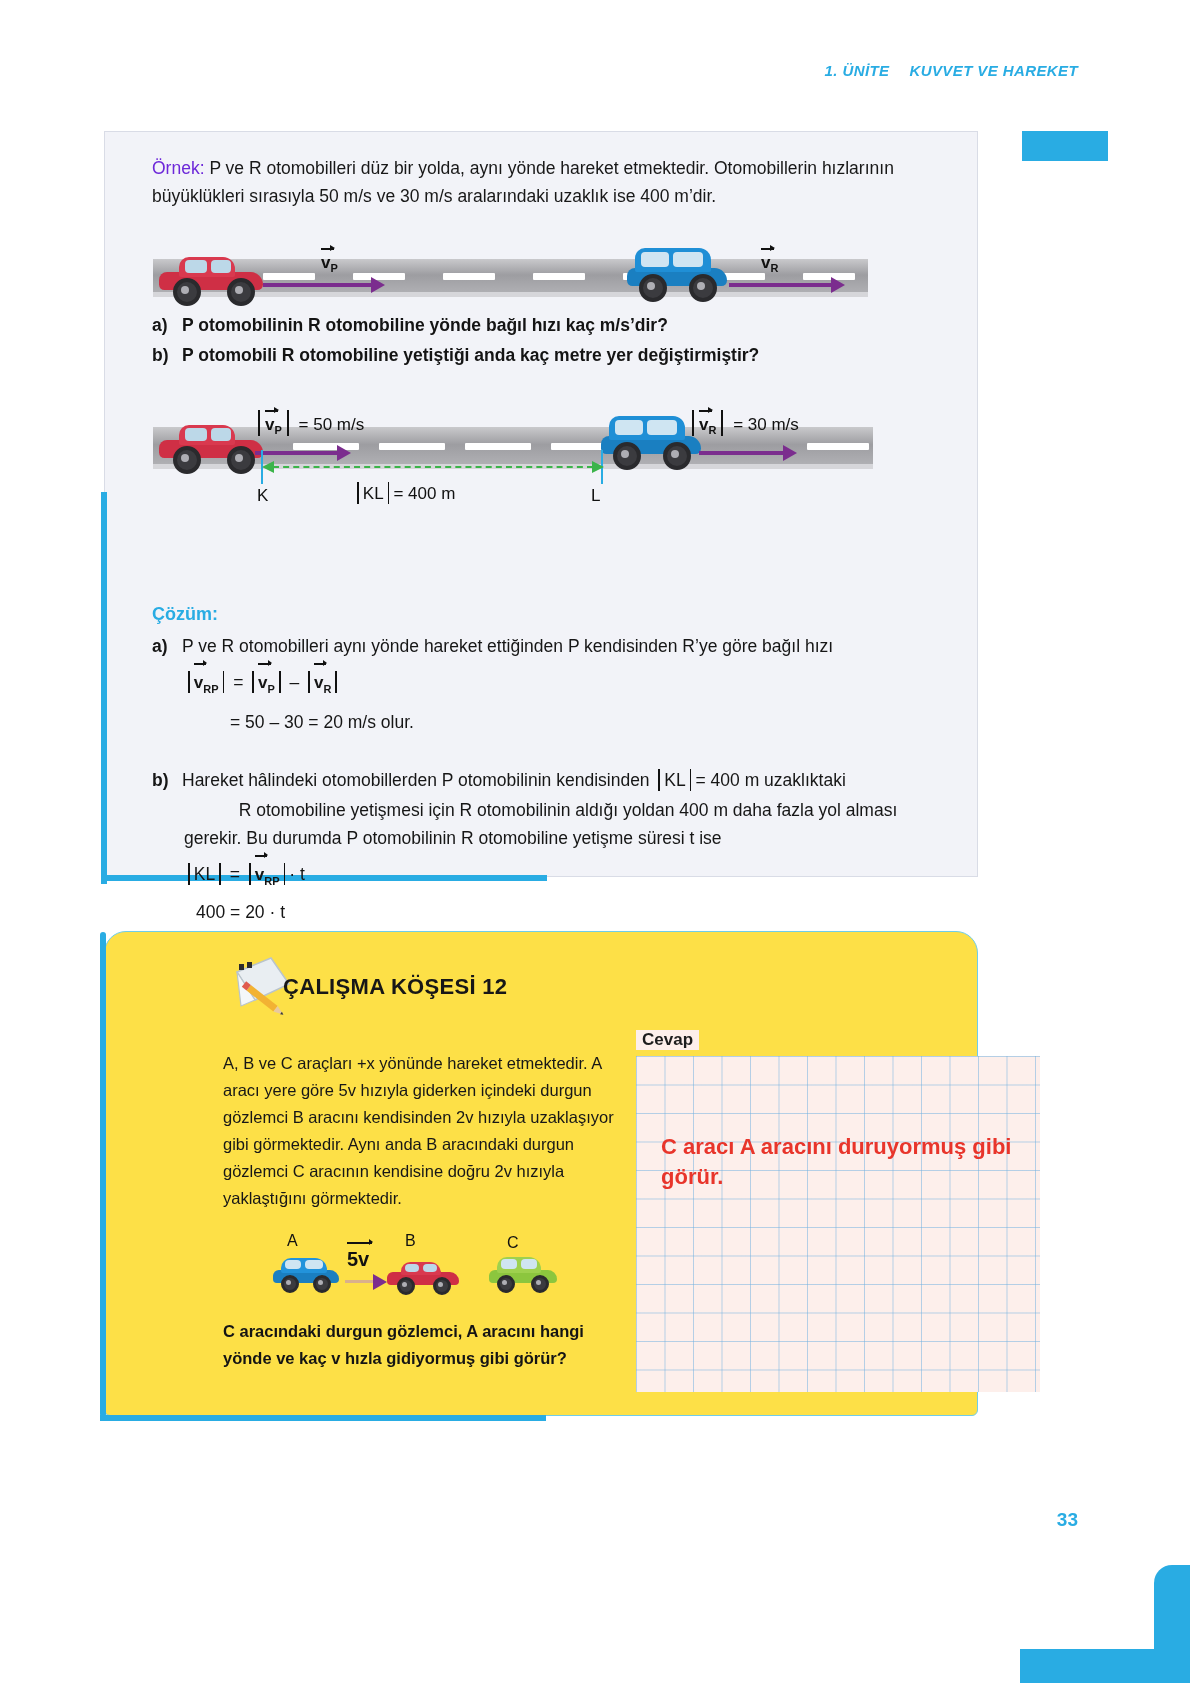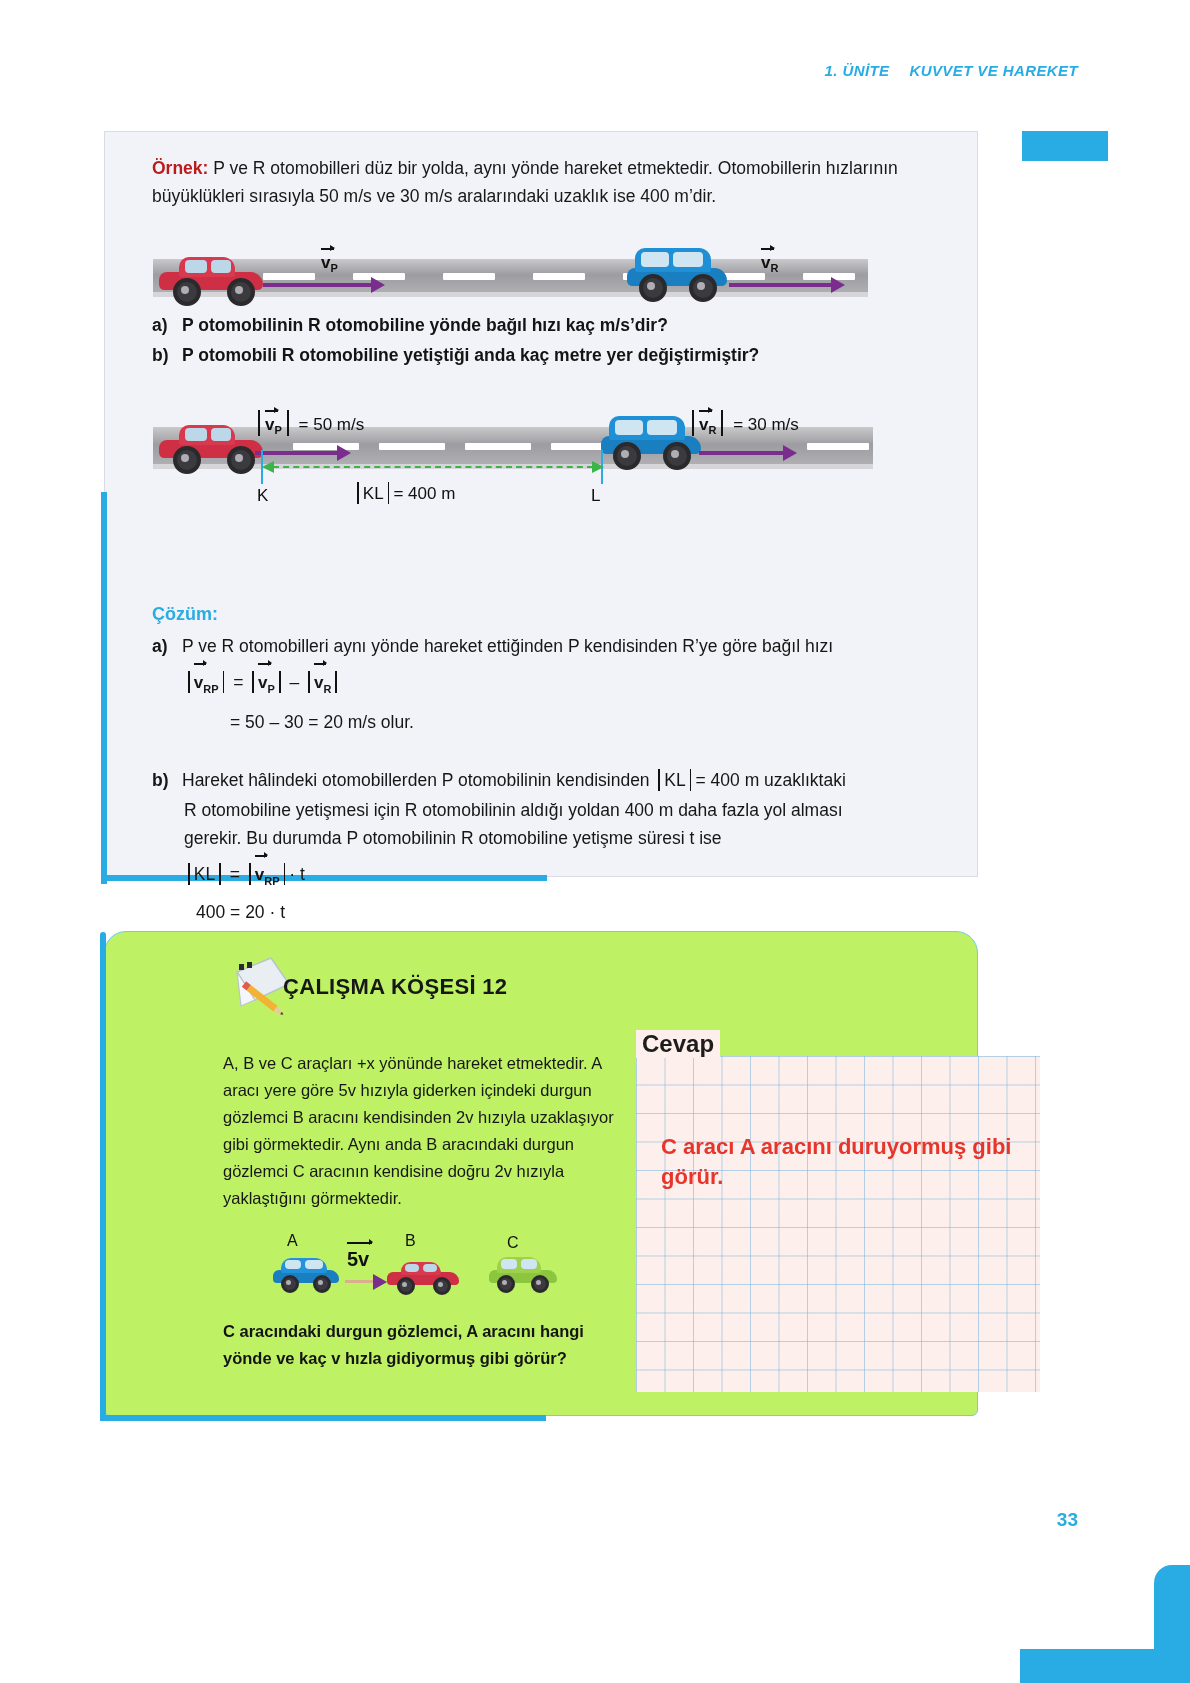--- a/index.html
+++ b/index.html
@@ -36,21 +36,21 @@
   }
   .tab-blue{
     position:absolute;left:1022px;top:131px;width:86px;height:30px;
     background:#29ace3;
   }
 
   .ex-text{
     position:absolute;left:47px;top:22px;width:790px;
     font-size:17.5px;line-height:1.62;color:#181818;
   }
-  .ex-label{color:#b91c1c;font-weight:bold;}
+  .ex-label{color:#6d28d9;font-weight:normal;}
 
   
   .scene{position:absolute;}
   .road{
     position:absolute;left:0;top:0;height:38px;width:100%;
     background:linear-gradient(180deg,#c9c9cc 0%,#9d9da1 42%,#b4b4b8 100%);
   }
   .road .dash{
     position:absolute;top:14px;height:7px;background:#ffffff;border-radius:1px;
   }
@@ -124,21 +124,21 @@
   .sol .txt{flex:1;}
   .eq{font-size:17.5px;white-space:nowrap;}
   .bar-s{display:inline-block;width:1.8px;height:22px;background:#111;vertical-align:-5px;margin:0 4px;}
   .vv{position:relative;display:inline-block;font-weight:bold;font-size:17px;}
   .vv:before{content:"";position:absolute;left:0;right:-3px;top:-6px;height:1.5px;background:#111;}
   .vv:after{content:"";position:absolute;right:-4px;top:-9px;border-left:4.5px solid #111;border-top:3px solid transparent;border-bottom:3px solid transparent;}
 
   
   .work-panel{
     position:absolute;left:104px;top:931px;width:874px;height:485px;
-    background:#bef264;
+    background:#fde047;
     border:1px solid #6fcdea;
     border-radius:22px 22px 6px 6px;
     box-sizing:border-box;
   }
   .work-panel .left-rule{
     position:absolute;left:-5px;top:0px;width:6px;height:485px;background:#29ace3;border-radius:3px;
   }
   .work-panel .bottom-rule{
     position:absolute;left:-5px;bottom:-6px;width:446px;height:6px;background:#29ace3;
   }
@@ -162,21 +162,21 @@
   .answer-box{
     position:absolute;left:531px;top:124px;width:404px;height:336px;
     background-color:#fdefeb;
     background-image:
       linear-gradient(to right,rgba(120,180,225,.55) 1px,transparent 1px),
       linear-gradient(to bottom,rgba(120,180,225,.55) 1px,transparent 1px);
     background-size:28.5px 28.5px;
   }
   .answer-label{
     position:absolute;left:531px;top:98px;
-    font-size:24px;font-weight:bold;color:#1d1d1d;
+    font-size:17px;font-weight:bold;color:#1d1d1d;
     background:#fdefeb;padding:0 6px;
   }
   .answer-text{
     position:absolute;left:556px;top:200px;width:370px;
     font-size:22px;font-weight:bold;line-height:1.35;color:#e8352b;
   }
 
   
   .page-no{
     position:absolute;right:112px;bottom:152px;
@@ -338,21 +338,21 @@
     </div>
     <div class="eq" style="margin:10px 0 0 78px;">= 50 – 30 = 20 m/s olur.</div>
 
     <div class="row" style="margin-top:30px;">
       <span class="mk">b)</span>
       <span class="txt">
         <span>Hareket hâlindeki otomobillerden P otomobilinin kendisinden</span>
         <span class="bar-s"></span><span>KL</span><span class="bar-s"></span><span>= 400 m uzaklıktaki</span>
       </span>
     </div>
-    <div style="margin-left:32px;">R otomobiline yetişmesi için R otomobilinin aldığı yoldan 400 m daha fazla yol alması</div>
+    <div style="margin-left:32px;text-align:center;">R otomobiline yetişmesi için R otomobilinin aldığı yoldan 400 m daha fazla yol alması</div>
     <div style="margin-left:32px;">gerekir. Bu durumda P otomobilinin R otomobiline yetişme süresi t ise</div>
 
     <div class="eq" style="margin:8px 0 0 32px;">
       <span class="bar-s"></span><span>KL</span><span class="bar-s"></span>
       =
       <span class="bar-s"></span><span class="vv">v</span><sub style="font-size:11px;font-weight:bold;">RP</sub><span class="bar-s"></span><span>· t</span>
     </div>
     <div class="eq" style="margin:8px 0 0 44px;">400 = 20 · t</div>
     <div class="eq" style="margin:8px 0 0 80px;">t = 20 s olarak bulunur.</div>
 

